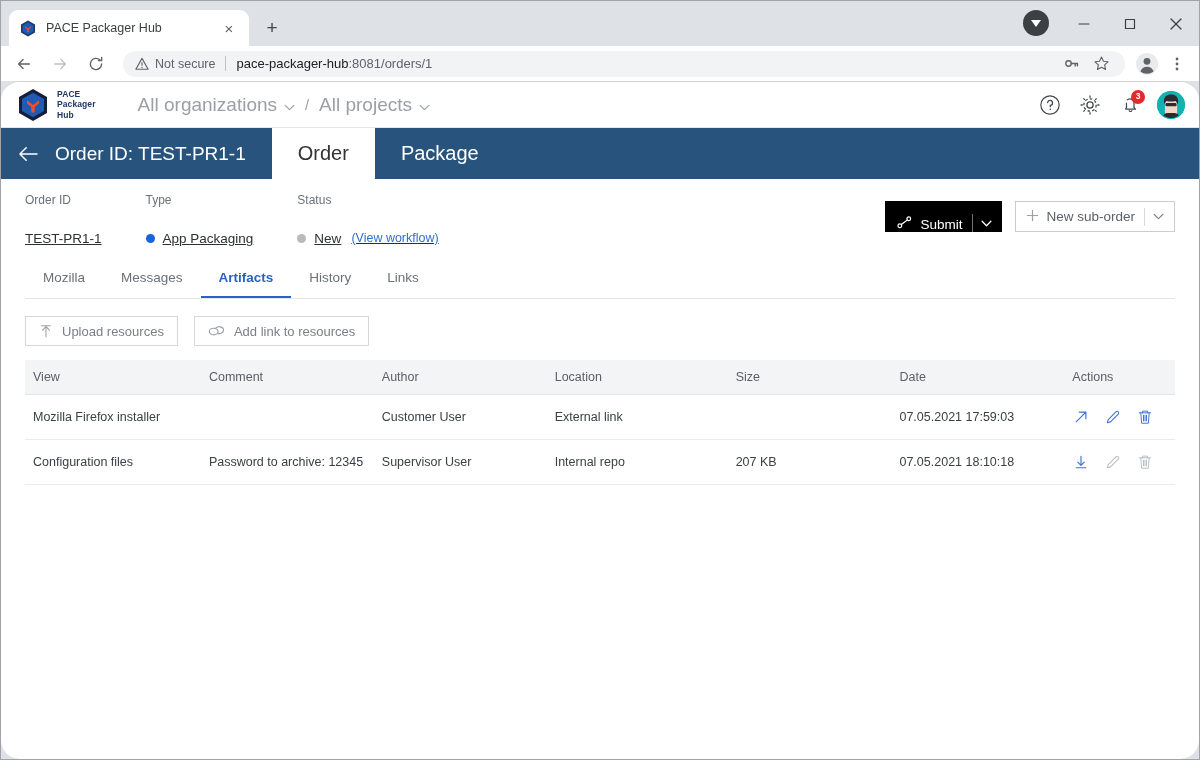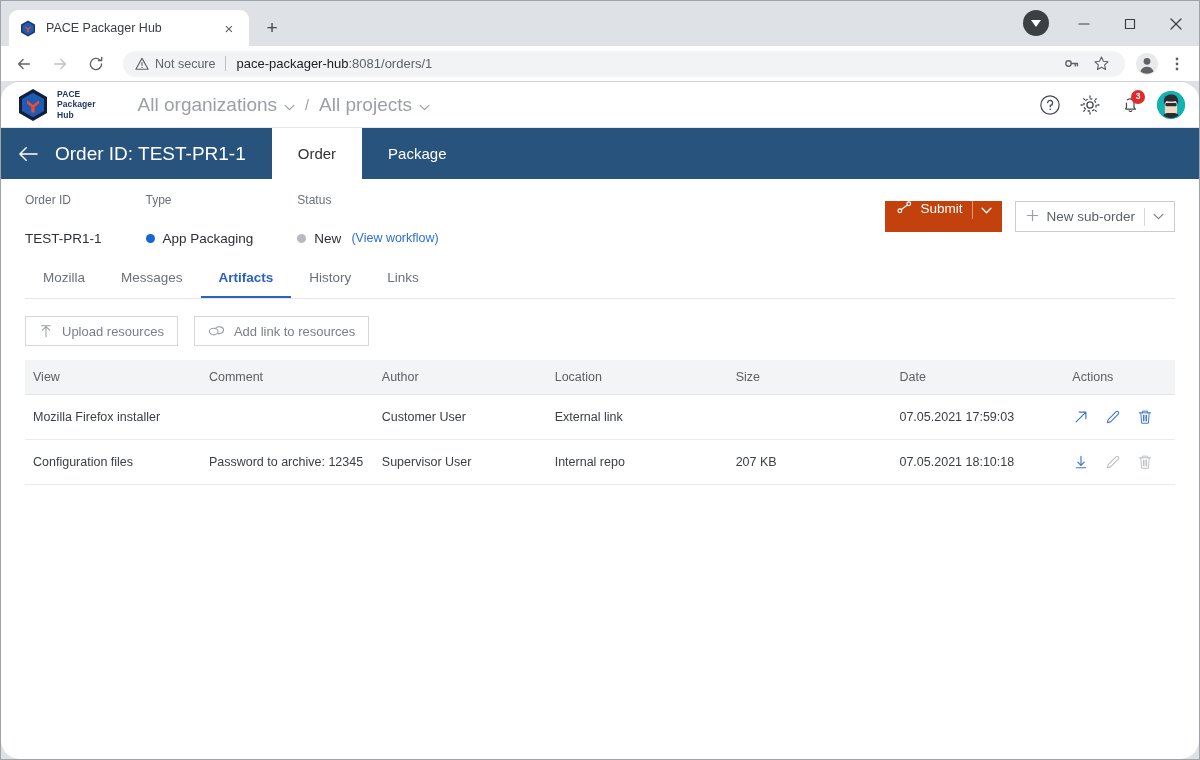--- a/index.html
+++ b/index.html
@@ -80,38 +80,38 @@
   .avatar { width: 28px; height: 28px; border-radius: 50%; margin-left: 10px;
             overflow: hidden; background: #12b2b2; display: block; }
 
   
   .order-bar { height: 51px; background: #27537d; display: flex; align-items: stretch; }
   .back-btn { width: 54px; display: flex; align-items: center; justify-content: center;
               color: #ffffff; }
   .order-title { display: flex; align-items: center; color: #ffffff; font-size: 19px;
                  padding-right: 26px; white-space: nowrap; }
   .obar-tabs { display: flex; align-items: stretch; }
-  .obar-tab { display: flex; align-items: center; padding: 0 26px; font-size: 15px;
+  .obar-tab { display: flex; align-items: center; padding: 0 26px; font-size: 20px;
               color: #ffffff; }
   .obar-tab.active { background: #ffffff; color: #333333; }
 
   
   .meta-strip { display: flex; align-items: flex-start; padding: 14px 24px 0 24px;
                 position: relative; }
   .meta-col { margin-right: 44px; }
   .meta-label { font-size: 12px; color: #6b7177; margin-bottom: 24px; }
   .meta-value { font-size: 13.5px; color: #2c3034; display: flex; align-items: center;
-                white-space: nowrap; }
+                white-space: nowrap; text-decoration: underline; }
   .dot { width: 9px; height: 9px; border-radius: 50%; margin-right: 8px; flex: 0 0 9px; }
   .wf-link { font-size: 12.5px; color: #2f6fd0; margin-left: 10px; align-self: flex-end;
              padding-bottom: 1px; white-space: nowrap; }
   .meta-actions { margin-left: auto; display: flex; align-items: center; padding-top: 8px; }
 
-  .btn-primary { height: 31px; background: #c2410c; color: #ffffff; border: none;
-                 display: flex; align-items: flex-start; font-size: 13.5px; padding: 0 2px 0 12px; margin-left: 12px; }
+  .btn-primary { height: 31px; background: #000000; color: #ffffff; border: none;
+                 display: flex; align-items: flex-end; font-size: 13.5px; padding: 0 2px 0 12px; margin-left: 12px; }
   .btn-primary .lbl { margin: 0 10px 0 8px; }
   .btn-split { border-left: 1px solid rgba(255,255,255,.45); width: 28px; height: 18px;
                display: flex; align-items: center; justify-content: center; }
   .btn-outline { height: 31px; background: #ffffff; border: 1px solid #c9cdd2;
                  color: #5b6067; display: flex; align-items: center; font-size: 13.5px;
                  padding: 0 2px 0 10px; margin-left: 13px; }
   .btn-outline .lbl { margin: 0 9px 0 7px; }
   .btn-outline .btn-split { border-left: 1px solid #d5d9dd; }
 
   

